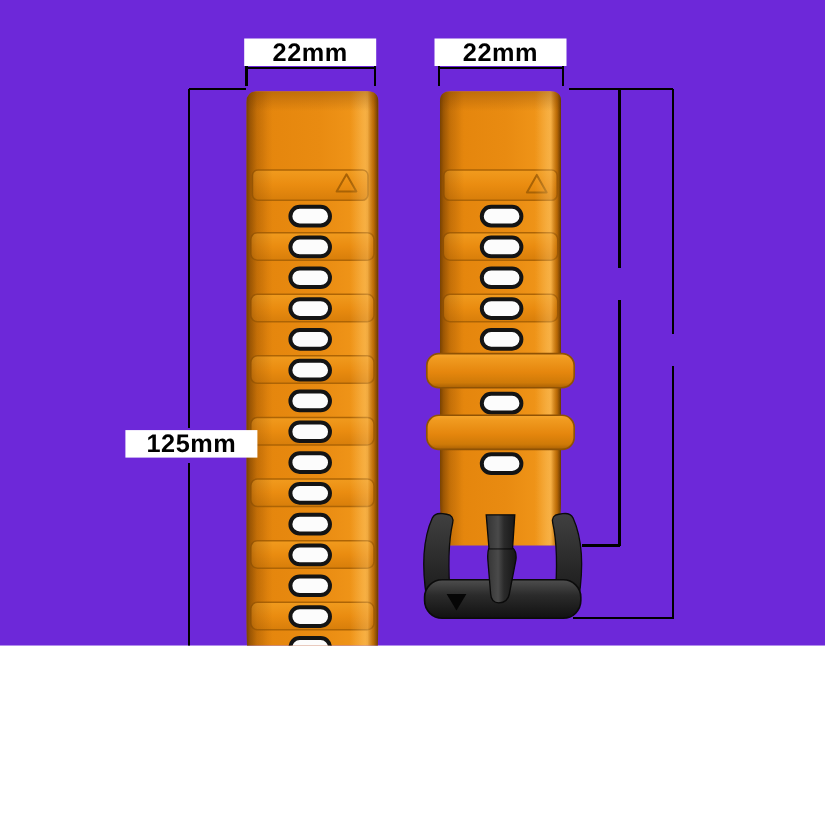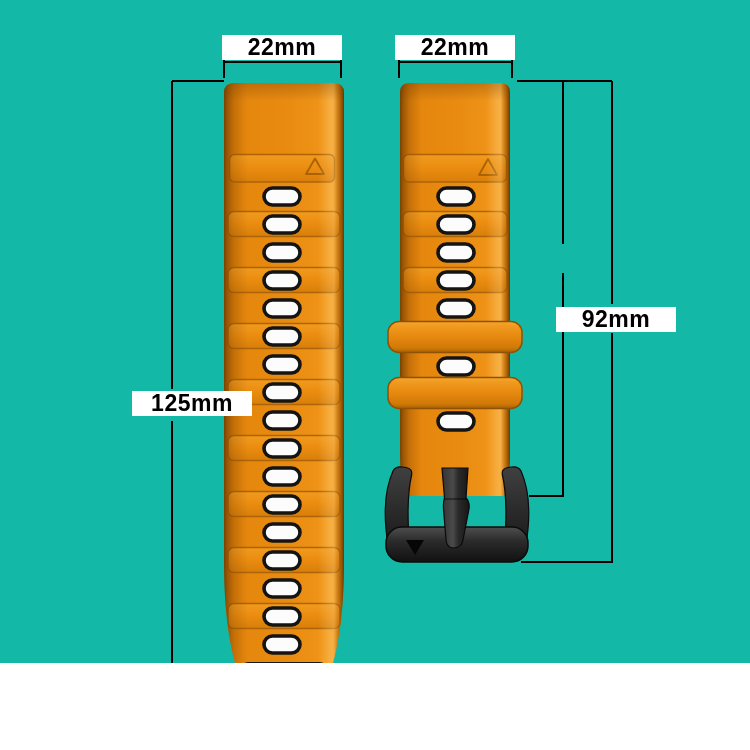--- a/index.html
+++ b/index.html
@@ -1,17 +1,17 @@
 <!DOCTYPE html>
 <html><head>
 <meta charset="utf-8">
 <style>
   html,body{margin:0;padding:0;background:#ffffff;}
   .canvas{
-    position:relative;width:750px;height:663px;background:#14b8a6;overflow:hidden;
+    position:relative;width:750px;height:587px;background:#6d28d9;overflow:hidden;
     font-family:"Liberation Sans", sans-serif;
   }
   .canvas svg{position:absolute;left:0;top:0;}
   .dim-label{
     position:absolute;width:120px;text-align:center;
     font-weight:700;font-size:23px;line-height:25px;color:#000;
     letter-spacing:0.5px;background:#fff;
   }
   .strap-body{fill:url(#gradBody);}
   .strap-body-r{fill:url(#gradBodyR);}
@@ -213,16 +213,15 @@
     <line class="dim" x1="529" y1="496" x2="564" y2="496"></line>
 
     <line class="dim" x1="612" y1="81" x2="612" y2="304"></line>
     <line class="dim" x1="612" y1="333" x2="612" y2="562"></line>
     <line class="dim" x1="521" y1="562" x2="613" y2="562"></line>
   </g>
 </svg>
 
 <div class="dim-label" style="left:222px;top:35px;">22mm</div>
 <div class="dim-label" style="left:395px;top:35px;">22mm</div>
-<div class="dim-label" style="left:132px;top:391px;">125mm</div>
-<div class="dim-label" style="left:556px;top:307px;">92mm</div>
+<div class="dim-label" style="left:114px;top:391px;">125mm</div>
 
 </div>
 
 </body></html>

